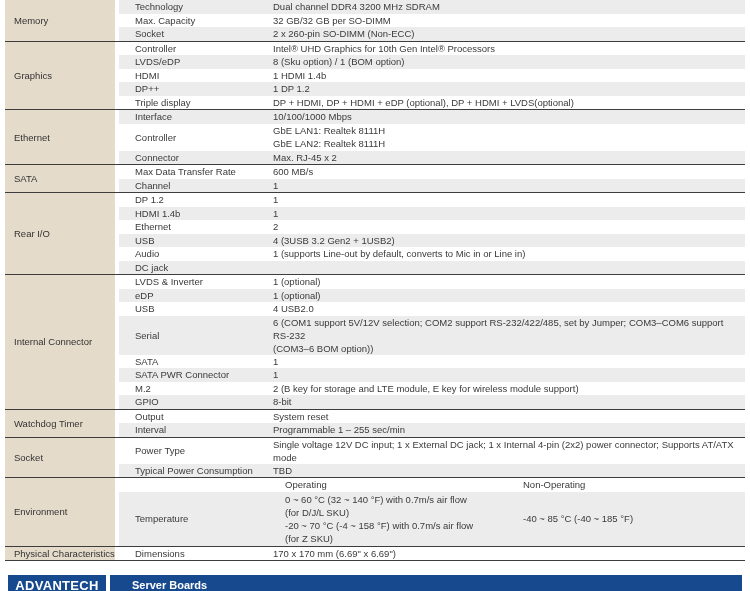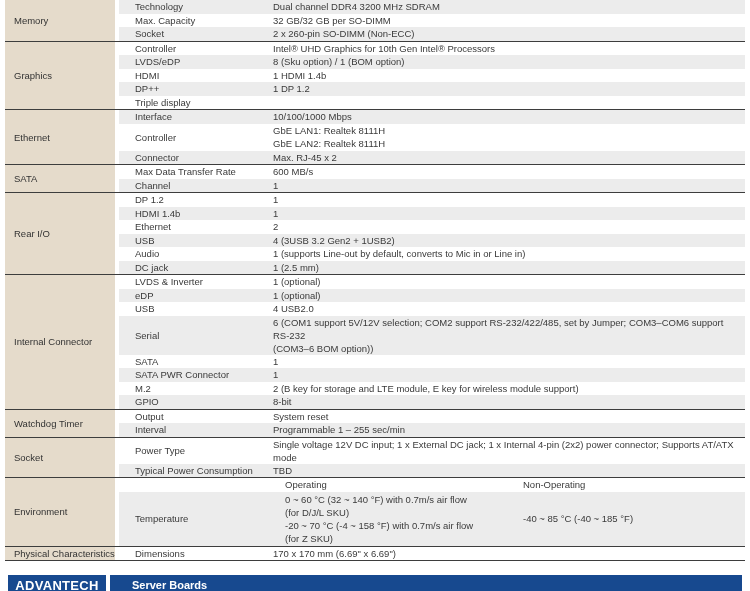--- a/index.html
+++ b/index.html
@@ -97,20 +97,21 @@
       <div class="row w">
         <div class="spec">HDMI</div>
         <div class="val">1 HDMI 1.4b</div>
       </div>
       <div class="row g">
         <div class="spec">DP++</div>
         <div class="val">1 DP 1.2</div>
       </div>
       <div class="row w">
         <div class="spec">Triple display</div>
+        <div class="val">DP + HDMI, DP + HDMI + eDP (optional), DP + HDMI + LVDS(optional)</div>
       </div>
     </div>
   </div>
 
   <div class="section">
     <div class="cat">Ethernet</div>
     <div class="rows">
       <div class="row g">
         <div class="spec">Interface</div>
         <div class="val">10/100/1000 Mbps</div>
@@ -159,21 +160,20 @@
       <div class="row g">
         <div class="spec">USB</div>
         <div class="val">4 (3USB 3.2 Gen2 + 1USB2)</div>
       </div>
       <div class="row w">
         <div class="spec">Audio</div>
         <div class="val">1 (supports Line-out by default, converts to Mic in or Line in)</div>
       </div>
       <div class="row g">
         <div class="spec">DC jack</div>
-        <div class="val">1 (2.5 mm)</div>
       </div>
     </div>
   </div>
 
   <div class="section">
     <div class="cat">Internal Connector</div>
     <div class="rows">
       <div class="row w">
         <div class="spec">LVDS &amp; Inverter</div>
         <div class="val">1 (optional)</div>

